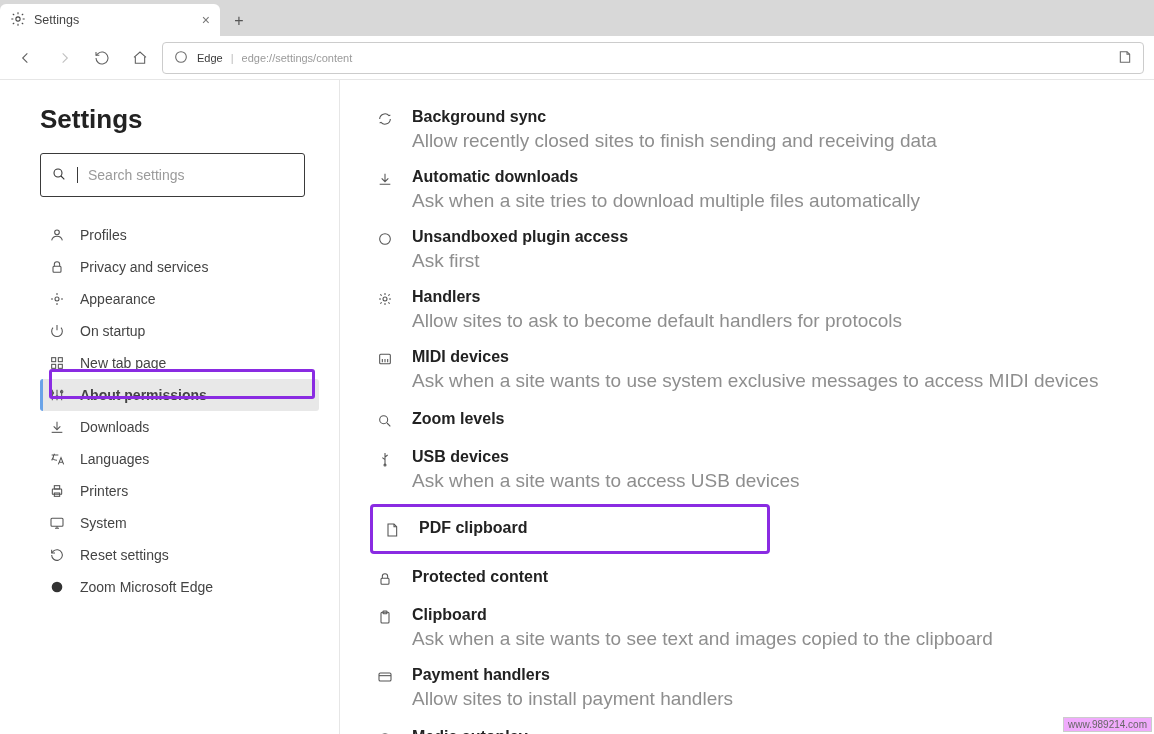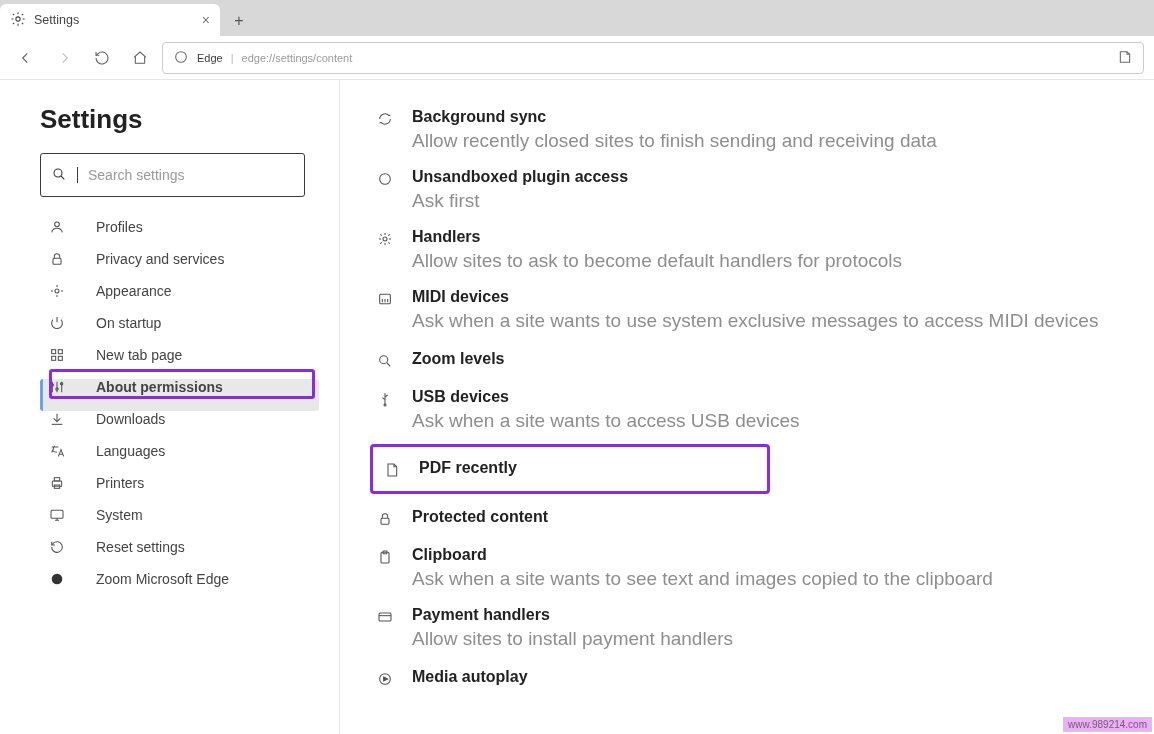--- a/index.html
+++ b/index.html
@@ -102,22 +102,22 @@
   .search-wrap input {
     border: none; outline: none; flex: 1; font-size: 14px; color: #444;
   }
   .search-wrap input::placeholder { color: #9a9a9a; }
   .caret-line {
     width: 1px; height: 16px; background: #3a3a3a;
   }
   .nav-list { list-style: none; }
   .nav-item {
     display: flex;
-    align-items: flex-start;
-    gap: 30px;
+    align-items: center;
+    gap: 14px;
     height: 32px;
     padding: 0 8px;
     color: #444;
     font-size: 14px;
     border-radius: 3px;
     cursor: pointer;
   }
   .nav-item .ico { width: 18px; display:flex; align-items:center; justify-content:center; color:#555; }
   .nav-item.selected {
     background: #e8e8e8;
@@ -369,20 +369,31 @@
           <svg viewBox="0 0 24 24">
             <path d="M4 12a8 8 0 0 1 14-5l2-1M20 12a8 8 0 0 1-14 5l-2 1"></path>
           </svg>
         </span>
       <div class="txt">
         <div class="title">Background sync</div>
         <div class="desc">Allow recently closed sites to finish sending and receiving data</div>
       </div>
     </div>
 
+    <div class="perm-row">
+      <span class="ico">
+          <svg viewBox="0 0 24 24">
+            <path d="M12 4v11M7 11l5 5 5-5M4 20h16"></path>
+          </svg>
+        </span>
+      <div class="txt">
+        <div class="title">Automatic downloads</div>
+        <div class="desc">Ask when a site tries to download multiple files automatically</div>
+      </div>
+    </div>
 
     <div class="perm-row">
       <span class="ico">
           <svg viewBox="0 0 24 24">
             <circle cx="12" cy="12" r="8"></circle>
           </svg>
         </span>
       <div class="txt">
         <div class="title">Unsandboxed plugin access</div>
         <div class="desc">Ask first</div>
@@ -442,21 +453,21 @@
 
     <div class="hl-content">
       <div class="perm-row">
         <span class="ico">
             <svg viewBox="0 0 24 24">
               <path d="M6 3h9l4 4v14H6z"></path>
               <path d="M15 3v4h4"></path>
             </svg>
           </span>
         <div class="txt">
-          <div class="title">PDF recently</div>
+          <div class="title">PDF clipboard</div>
         </div>
       </div>
     </div>
 
     <div class="perm-row compact">
       <span class="ico">
           <svg viewBox="0 0 24 24">
             <rect x="6" y="11" width="12" height="9" rx="1.5"></rect>
             <path d="M8 11V8a4 4 0 0 1 8 0v3"></path>
           </svg>

